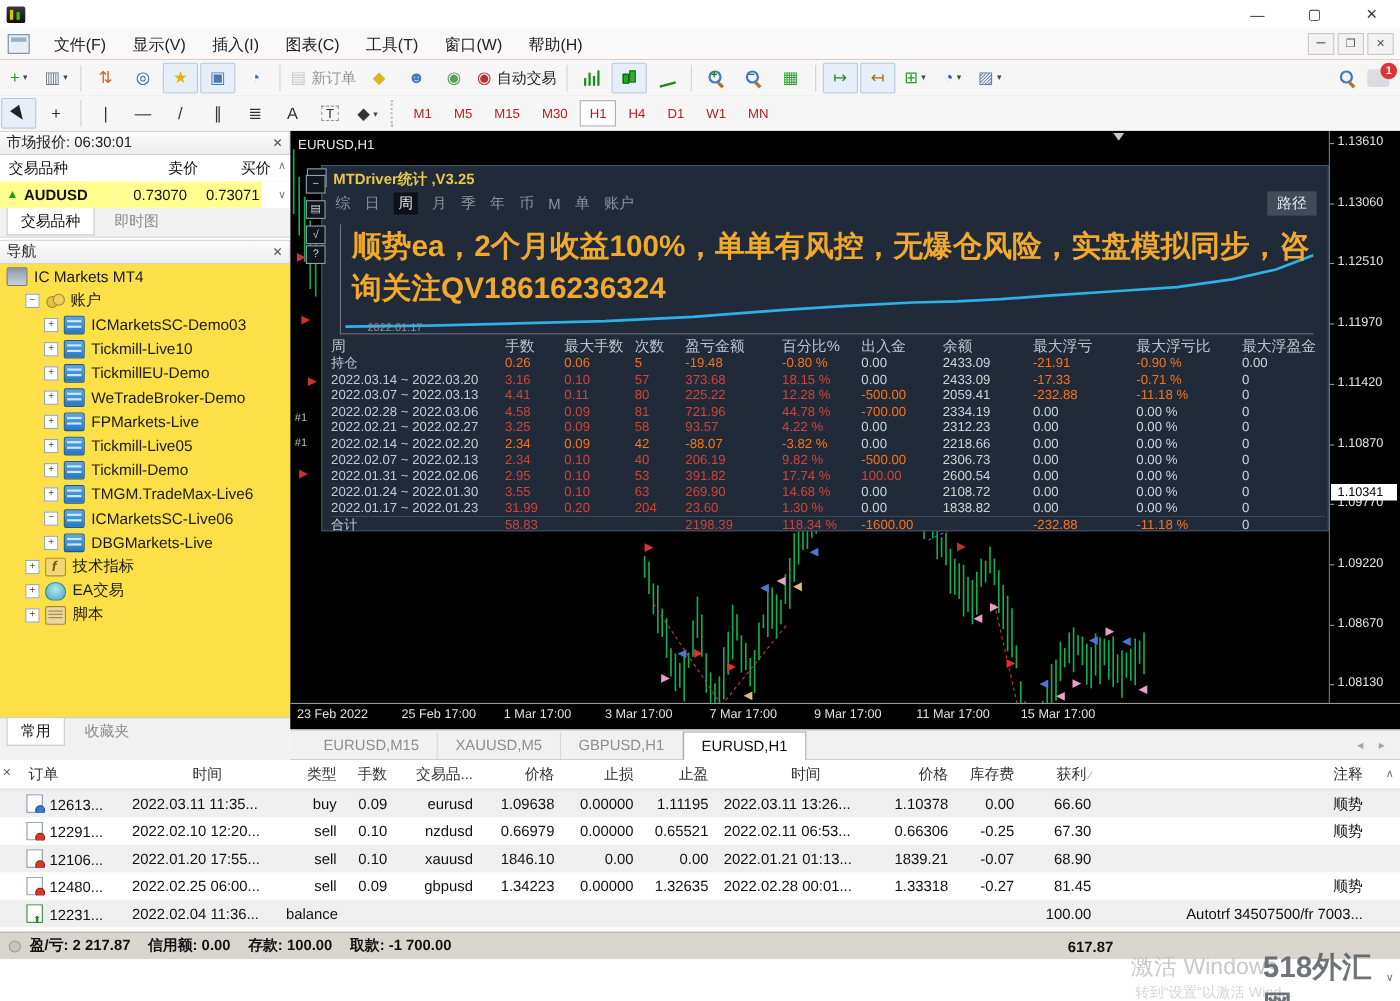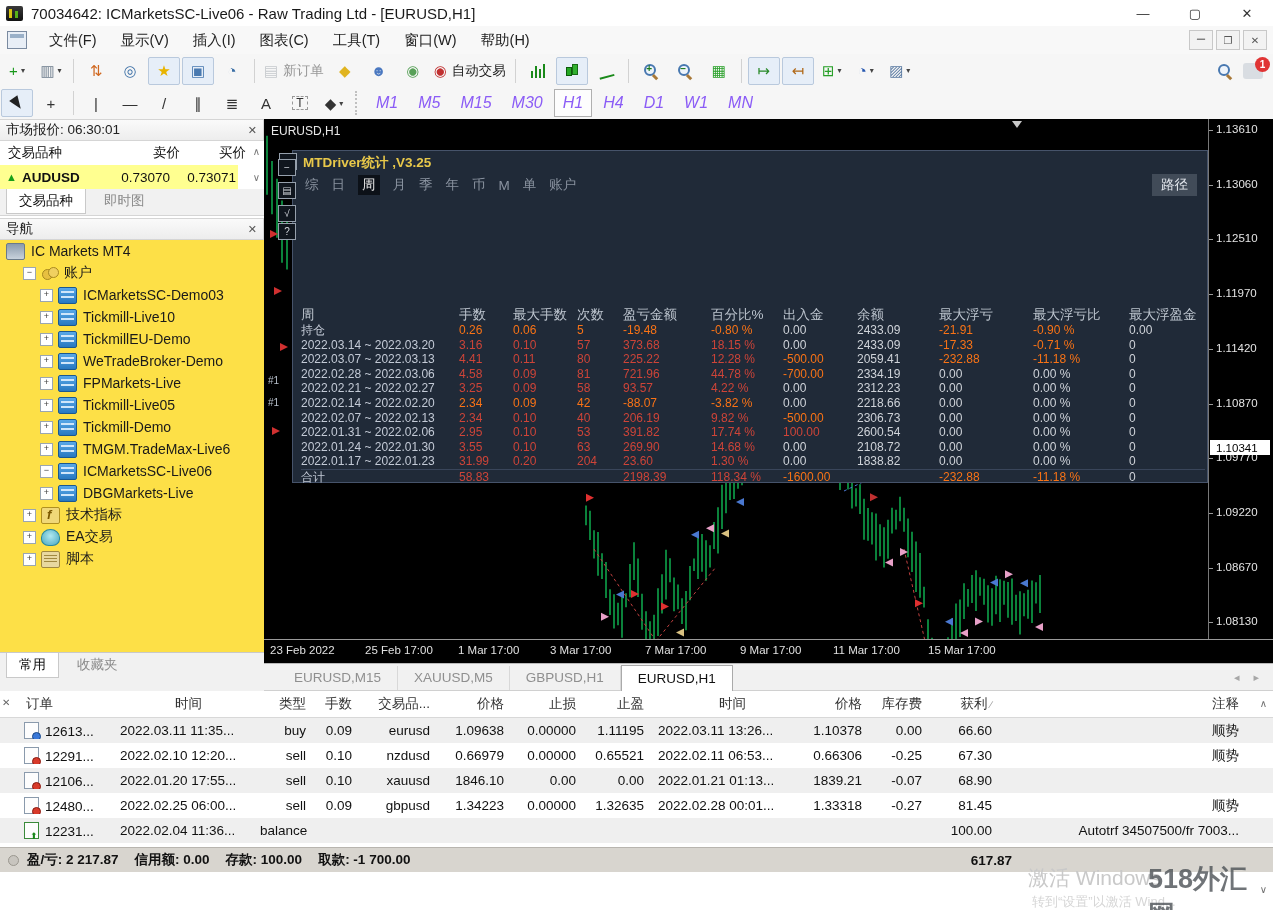--- a/index.html
+++ b/index.html
@@ -36,21 +36,21 @@
   .ic-candles i.a{left:2px;top:4px;height:7px;}
   .ic-candles i.b{left:8px;top:1px;height:9px;border-color:#166a16;background:#30b030;}
   .ic-bars{display:flex;align-items:flex-end;gap:2px;height:14px;}
   .ic-bars i{width:2px;background:#1a8a1a;}
   .ic-line{width:15px;height:12px;border-bottom:2px solid #1a8a1a;transform:rotate(-15deg);}
   .mag{position:relative;width:16px;height:16px;}
   .mag i{position:absolute;left:1px;top:1px;width:8px;height:8px;border:2px solid #4878b0;border-radius:50%;background:#eef4fb;}
   .mag b{position:absolute;left:11px;top:11px;width:6px;height:3px;background:#a87838;transform:rotate(45deg);transform-origin:0 0;}
   .mag s{position:absolute;left:3.5px;top:0.5px;font-size:10px;font-weight:bold;color:#1a7a1a;text-decoration:none;}
   .ic-cursor{width:0;height:0;border-left:5px solid transparent;border-right:5px solid transparent;border-top:13px solid #222;transform:rotate(-35deg);}
-  .tf{font-size:16px;color:#8b5cf6;padding:4px 8px;margin:0 1px;border:1px solid transparent;font-style:italic;}
+  .tf{font-size:12px;color:#b91c1c;padding:4px 8px;margin:0 1px;border:1px solid transparent;}
   .tf.active{border:1px solid #b0b0b0;background:#fdfdfd;}
   .tb-right{margin-left:auto;display:flex;align-items:center;margin-right:10px;gap:10px;}
   .bubble{position:relative;width:20px;height:16px;background:#d9dde2;border-radius:3px;}
   .badge{position:absolute;right:-7px;top:-6px;width:15px;height:15px;background:#e03434;color:#fff;border-radius:50%;font-size:10px;display:flex;align-items:center;justify-content:center;font-weight:bold;}
   
   .ptitle{position:absolute;left:0;width:264px;height:22px;background:linear-gradient(180deg,#fafafa,#ededed);border:1px solid #d5d5d5;border-left:none;display:flex;align-items:center;font-size:13.5px;color:#222;padding-left:6px;box-sizing:border-box;}
   .pclose{margin-left:auto;margin-right:6px;color:#555;font-size:11px;}
   #mw-title{top:119px;}
   #mw-head{position:absolute;left:0;top:141px;width:264px;height:24px;background:#fff;border-bottom:1px solid #ddd;display:flex;align-items:center;font-size:13.5px;}
   #mw-head .c1{padding-left:8px;width:106px;}
@@ -146,21 +146,20 @@
   .wm2{position:absolute;left:1032px;top:893px;font-size:13px;color:#d6d6d6;z-index:8;}
   .brand{position:absolute;left:1148px;top:861px;font-size:27px;font-weight:bold;color:#4d5257;opacity:.8;z-index:8;}
 </style>
 </head>
 <body>
 
 <div id="root">
 
   <div class="titlebar">
     <div class="applogo"></div>
-    <div class="title-text">70034642: ICMarketsSC-Live06 - Raw Trading Ltd - [EURUSD,H1]</div>
     <div class="winbtns">
       <div class="winbtn">—</div>
       <div class="winbtn">▢</div>
       <div class="winbtn">✕</div>
     </div>
   </div>
 
   <div class="menubar">
     <div class="mdoc"></div>
     <div id="menu-items" style="display:flex;">
@@ -601,20 +600,28 @@
           <span class="pt active">周</span>
           <span class="pt">月</span>
           <span class="pt">季</span>
           <span class="pt">年</span>
           <span class="pt">币</span>
           <span class="pt">M</span>
           <span class="pt">单</span>
           <span class="pt">账户</span>
           <span class="path">路径</span>
         </div>
+      <div id="marquee">
+        <div class="l1">顺势ea，2个月收益100%，单单有风控，无爆仓风险，实盘模拟同步，咨</div>
+        <div class="l2">询关注QV18616236324</div>
+        <svg id="balsvg" width="884" height="99">
+            <polyline points="4,93 80,92 160,90 240,88 320,84 400,78 460,74 520,71 560,70 600,68 640,65 700,61 760,57 810,50 850,41 884,28" fill="none" stroke="#2bb3e8" stroke-width="2.5"></polyline>
+          </svg>
+        <div class="cdate">2022.01.17</div>
+      </div>
       <div id="stats">
           <div class="srow hdr">
             <span>周</span>
             <span>手数</span>
             <span>最大手数</span>
             <span>次数</span>
             <span>盈亏金额</span>
             <span>百分比%</span>
             <span>出入金</span>
             <span>余额</span>

